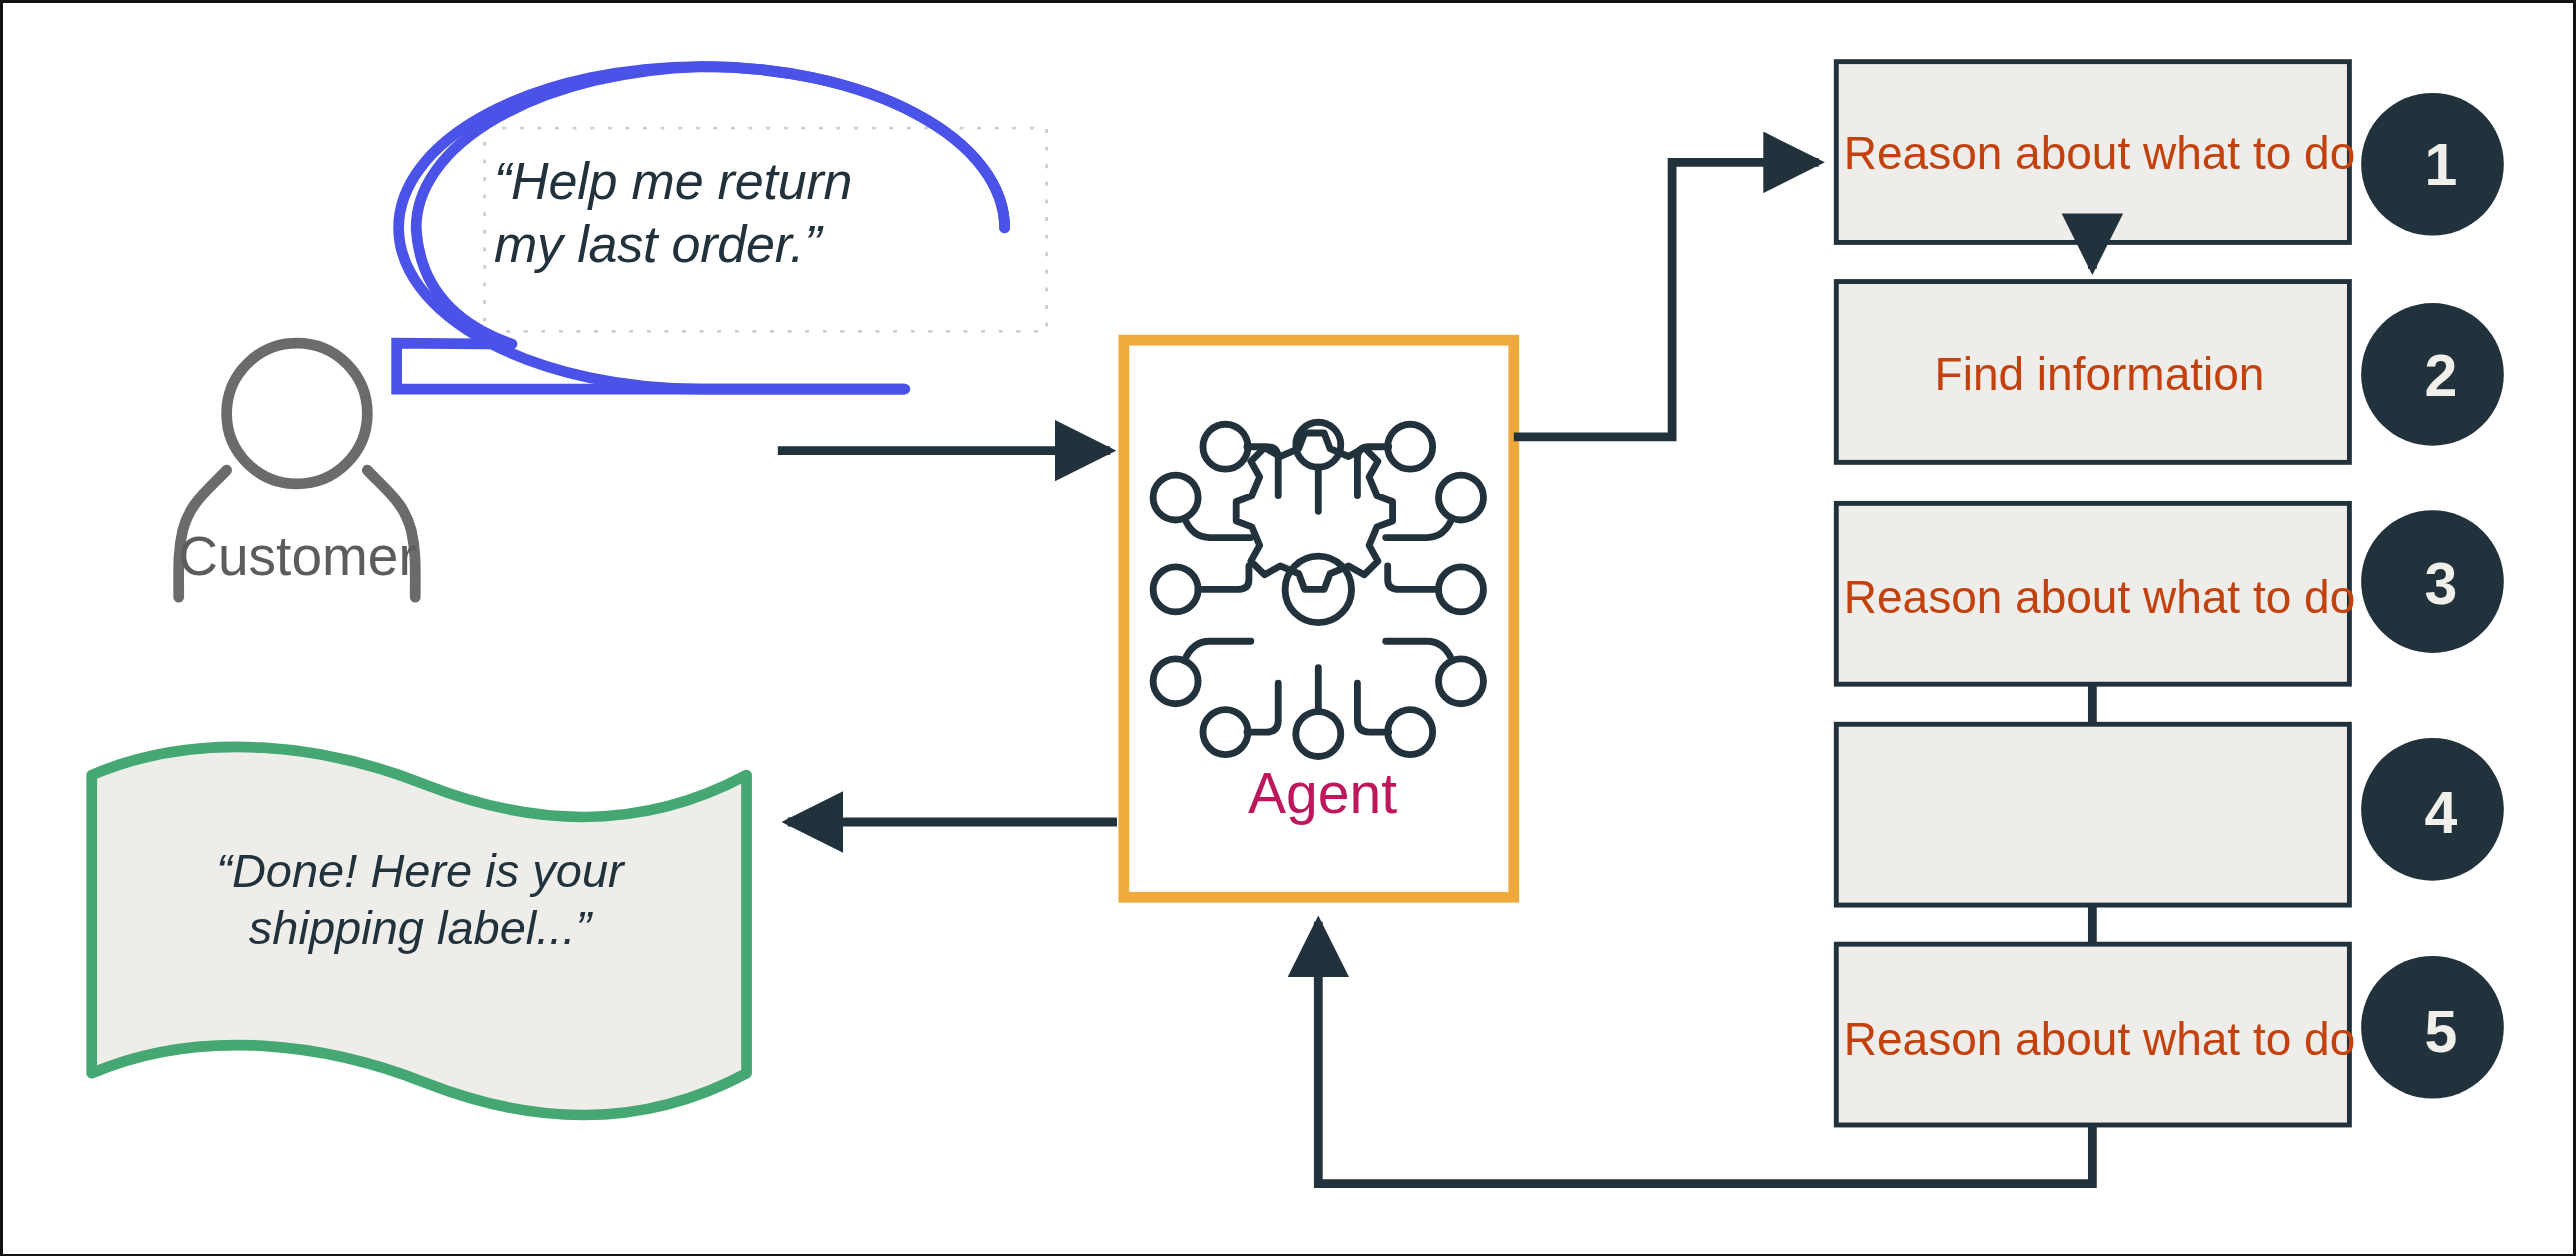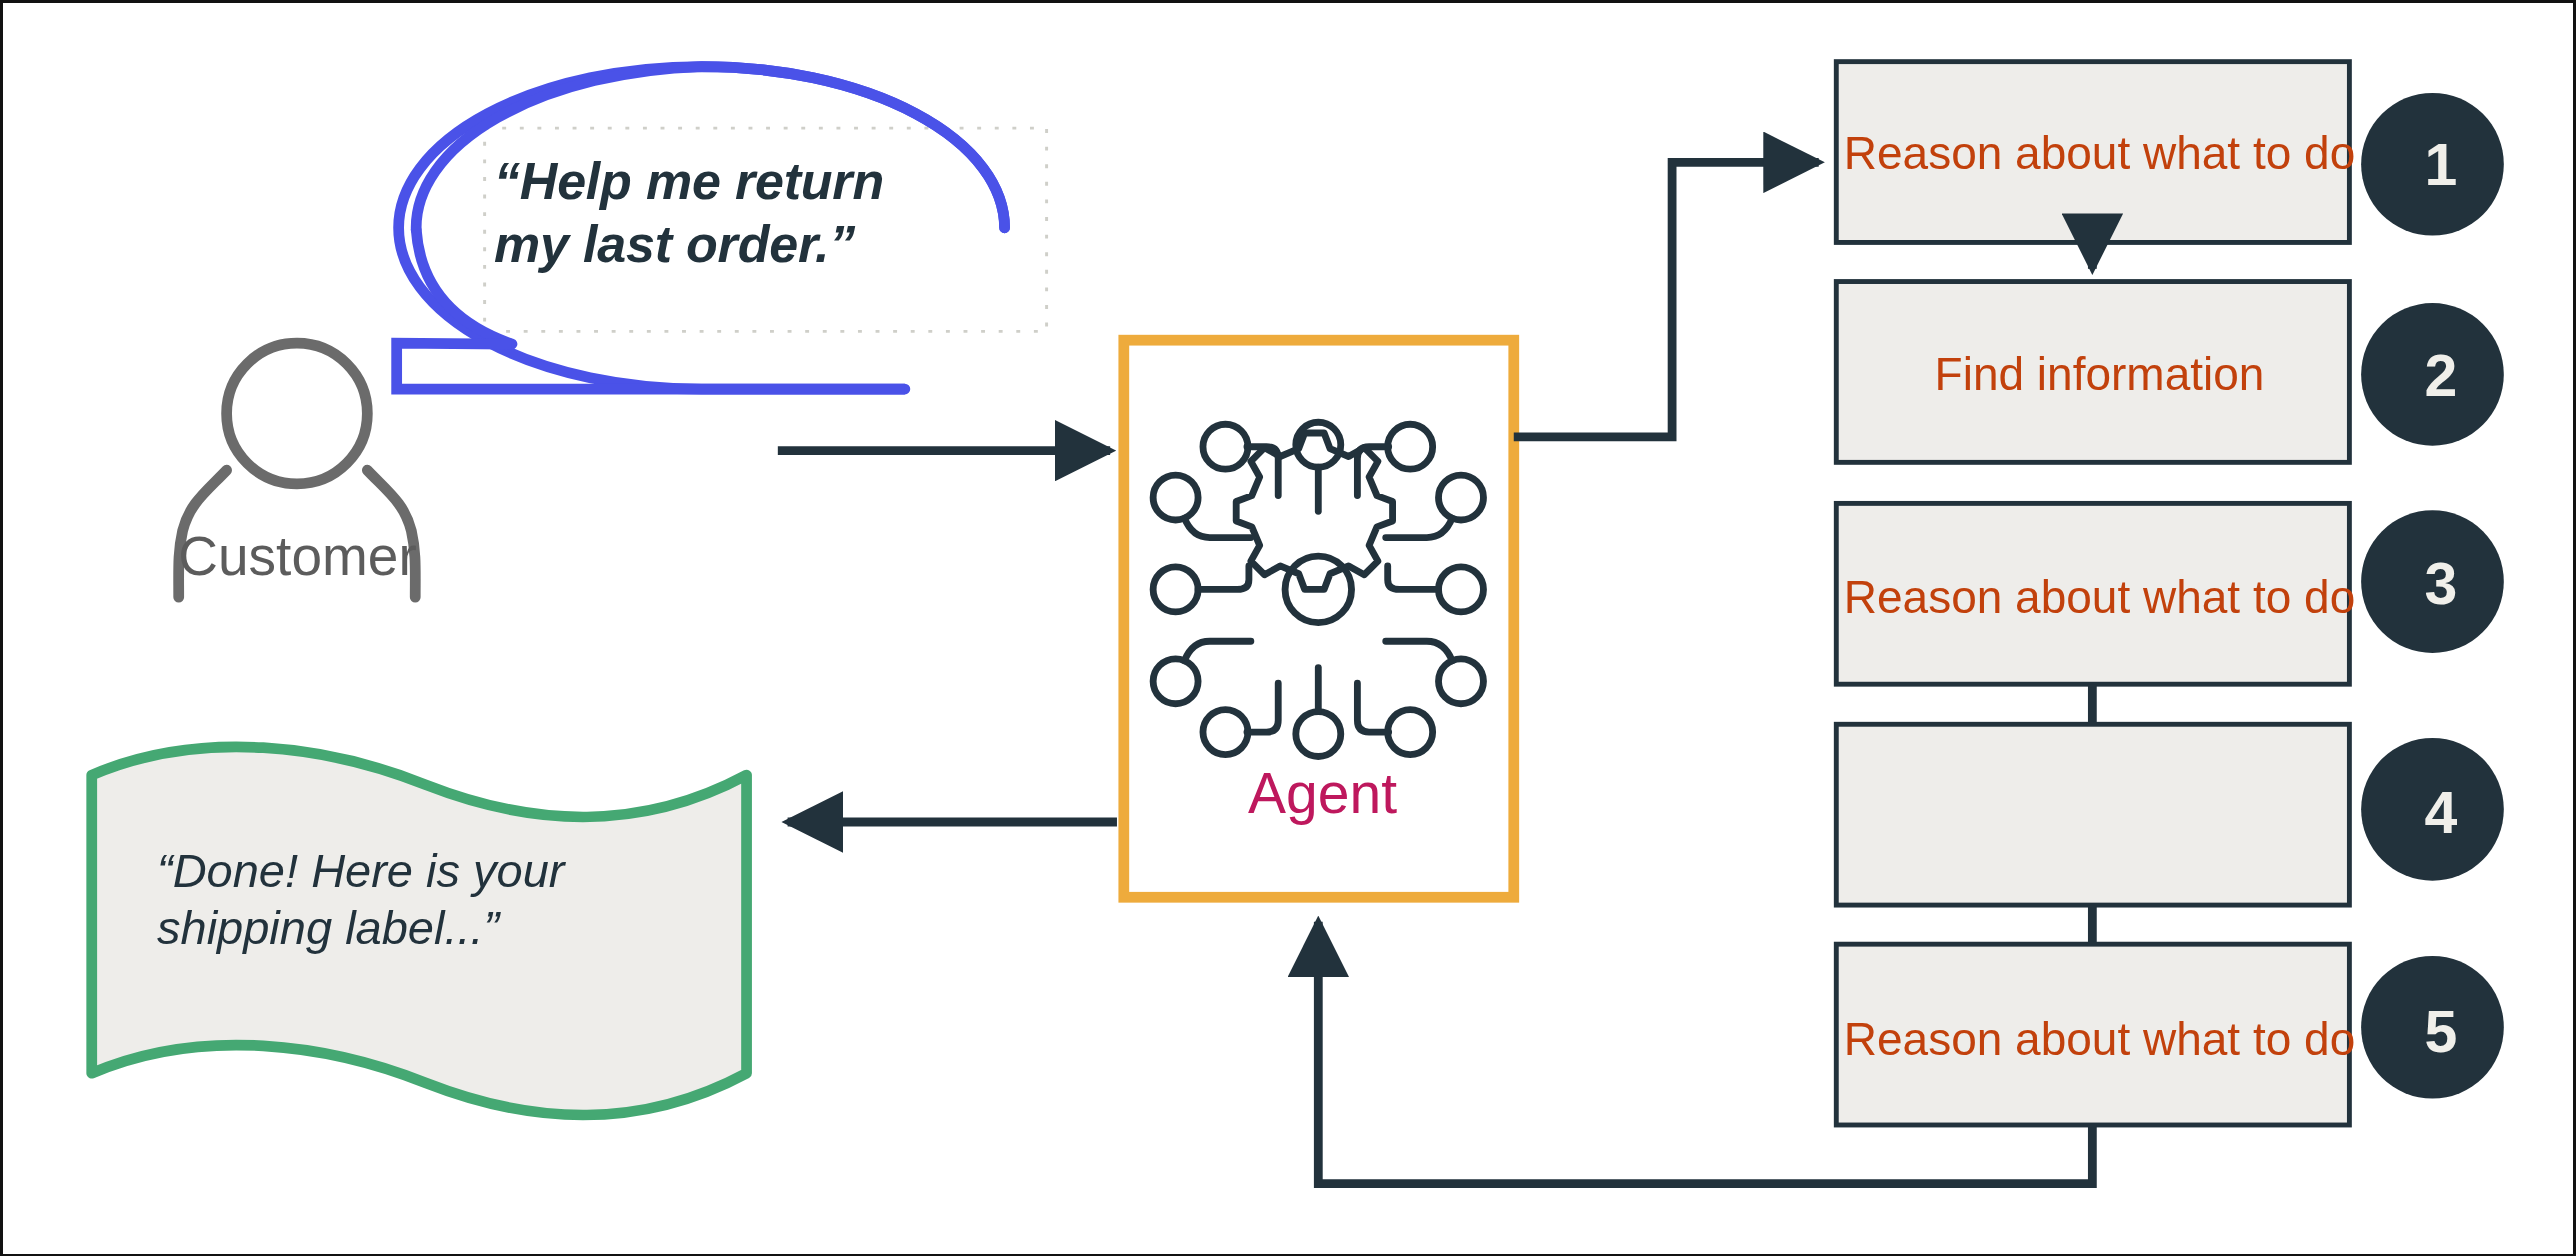--- a/index.html
+++ b/index.html
@@ -30,29 +30,30 @@
     position: absolute;
     color: #22323c;
     white-space: pre-line;
     line-height: 1.22;
   }
   .bubble-text {
     left: 491px; top: 147px;
     width: 510px;
     font-size: 52px;
     font-style: italic;
-    font-weight: 700;
+    font-weight: 400;
     letter-spacing: -0.2px;
   }
   .banner-text {
-    left: 154px; top: 839px;
+    left: 142px; top: 839px;
     width: 550px;
     font-size: 47px;
     font-style: italic;
     font-weight: 400;
+    text-align: center;
   }
   .customer-label {
     left: 118px; top: 520px;
     width: 353px;
     text-align: center;
     font-size: 55px;
     color: #5c5c5c;
   }
   .agent-label {
     left: 1123px; top: 756px;

